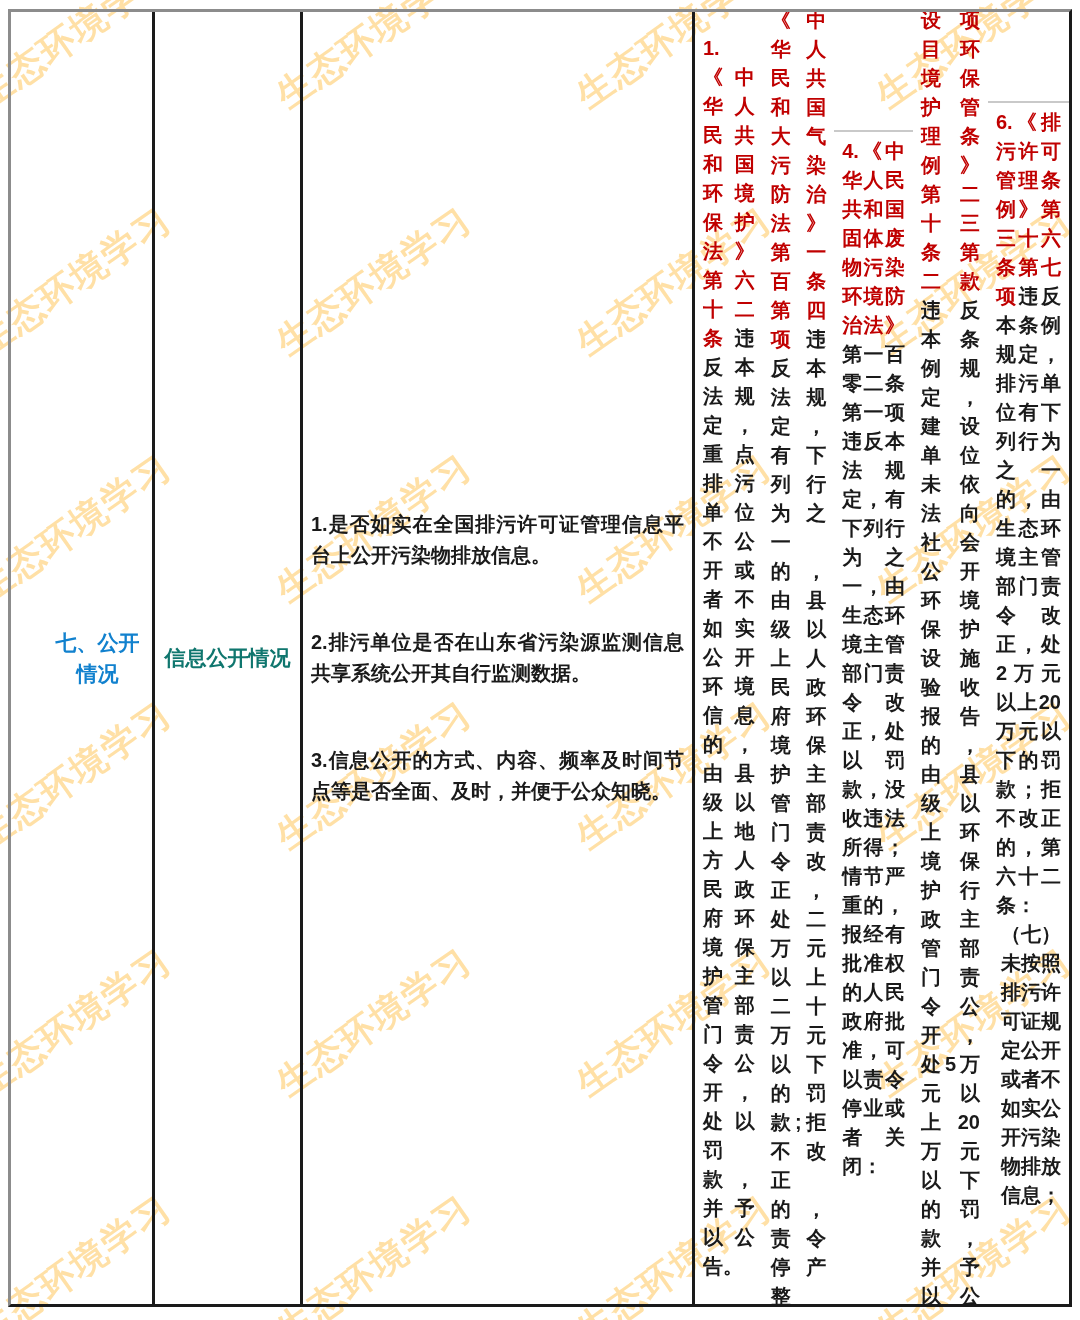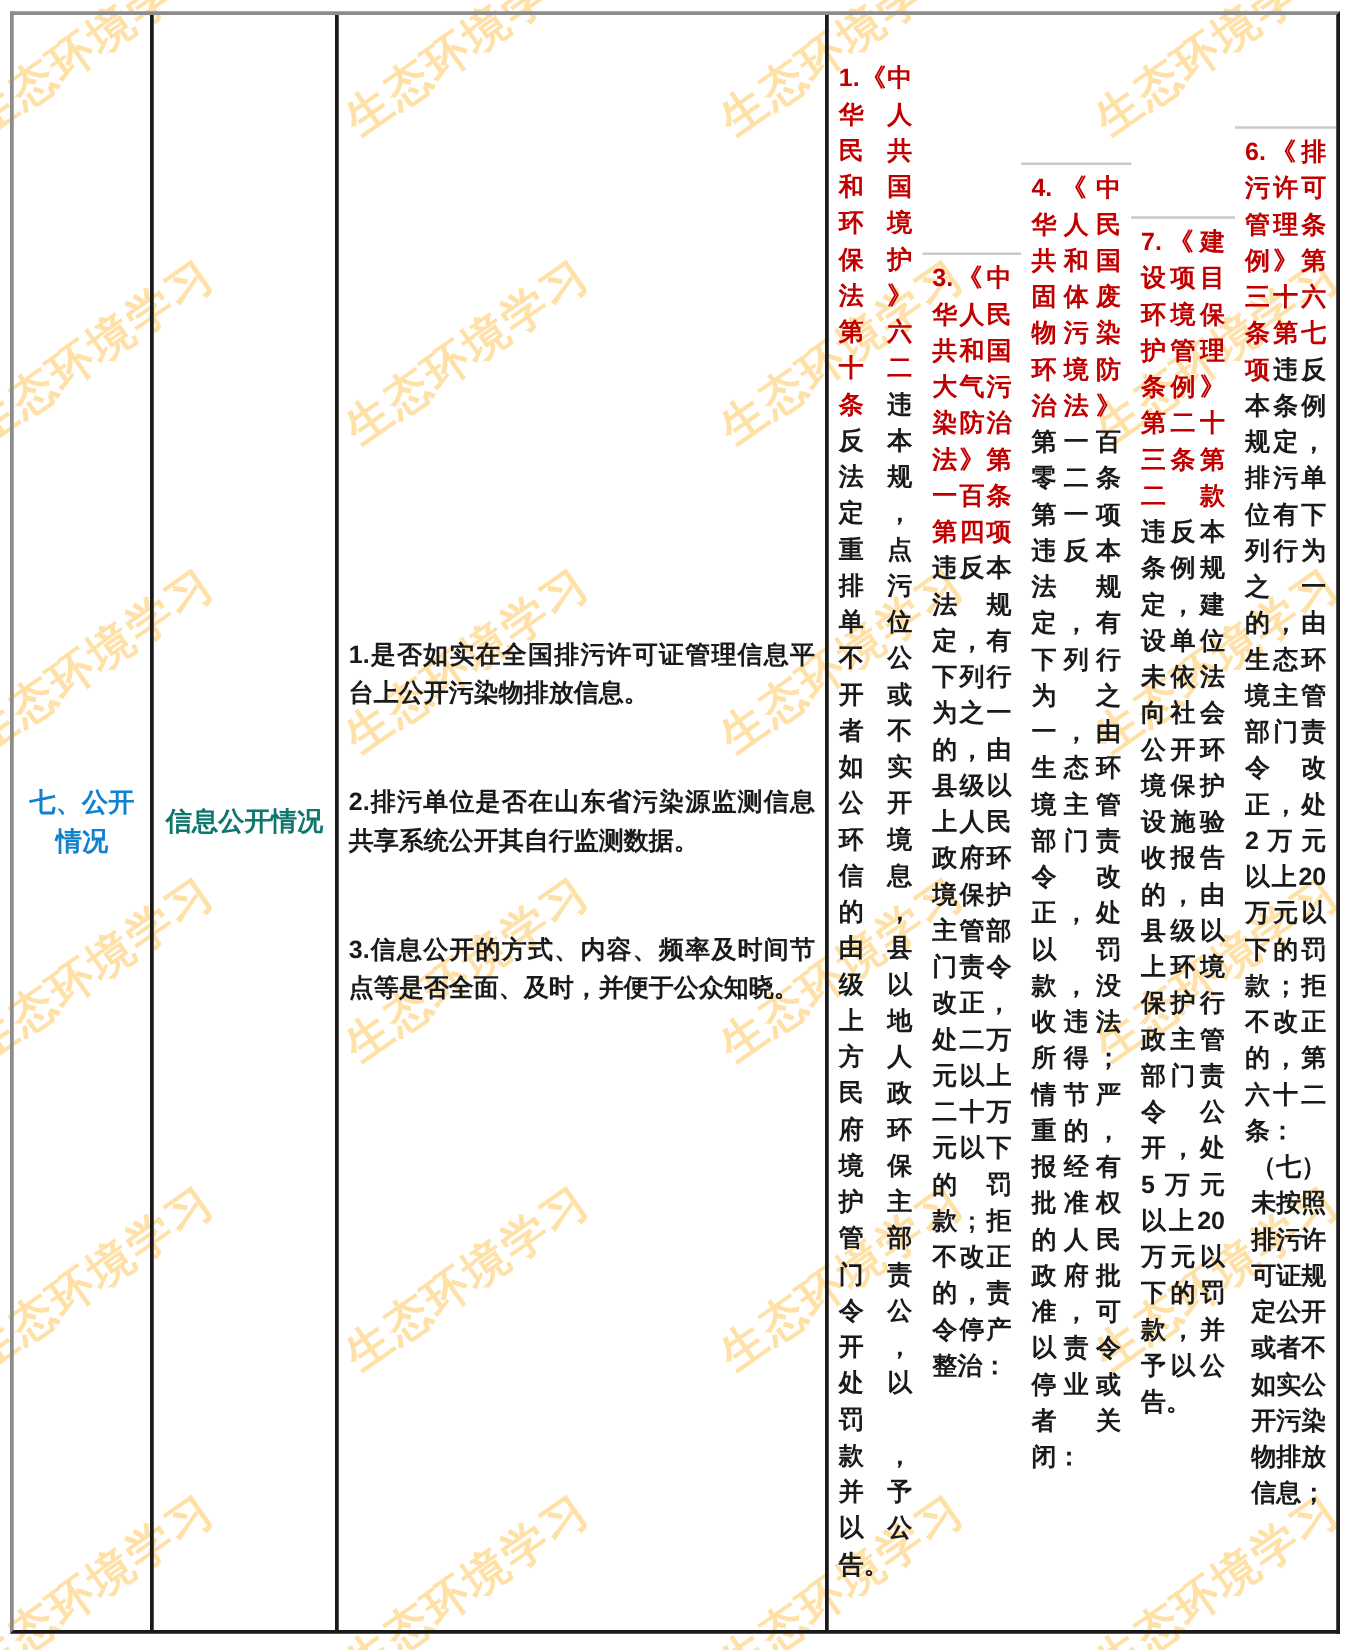--- a/index.html
+++ b/index.html
@@ -43,20 +43,21 @@
   }
   .col { box-sizing: border-box; height: 100%; background: transparent; }
   .col-category {
     width: 112px;
     border-right: 3px solid #1a1a1a;
     display: flex; align-items: center; justify-content: center;
     text-align: center;
     color: #1181CE;
     font-size: 21px; line-height: 31px;
     padding: 0 3px;
+    margin-left: 32px;
   }
   .col-subcategory {
     width: 148px;
     border-right: 3px solid #1a1a1a;
     display: flex; align-items: center; justify-content: center;
     text-align: center;
     color: #0f766e;
     font-size: 21px; line-height: 30px;
     padding: 0 4px;
   }

